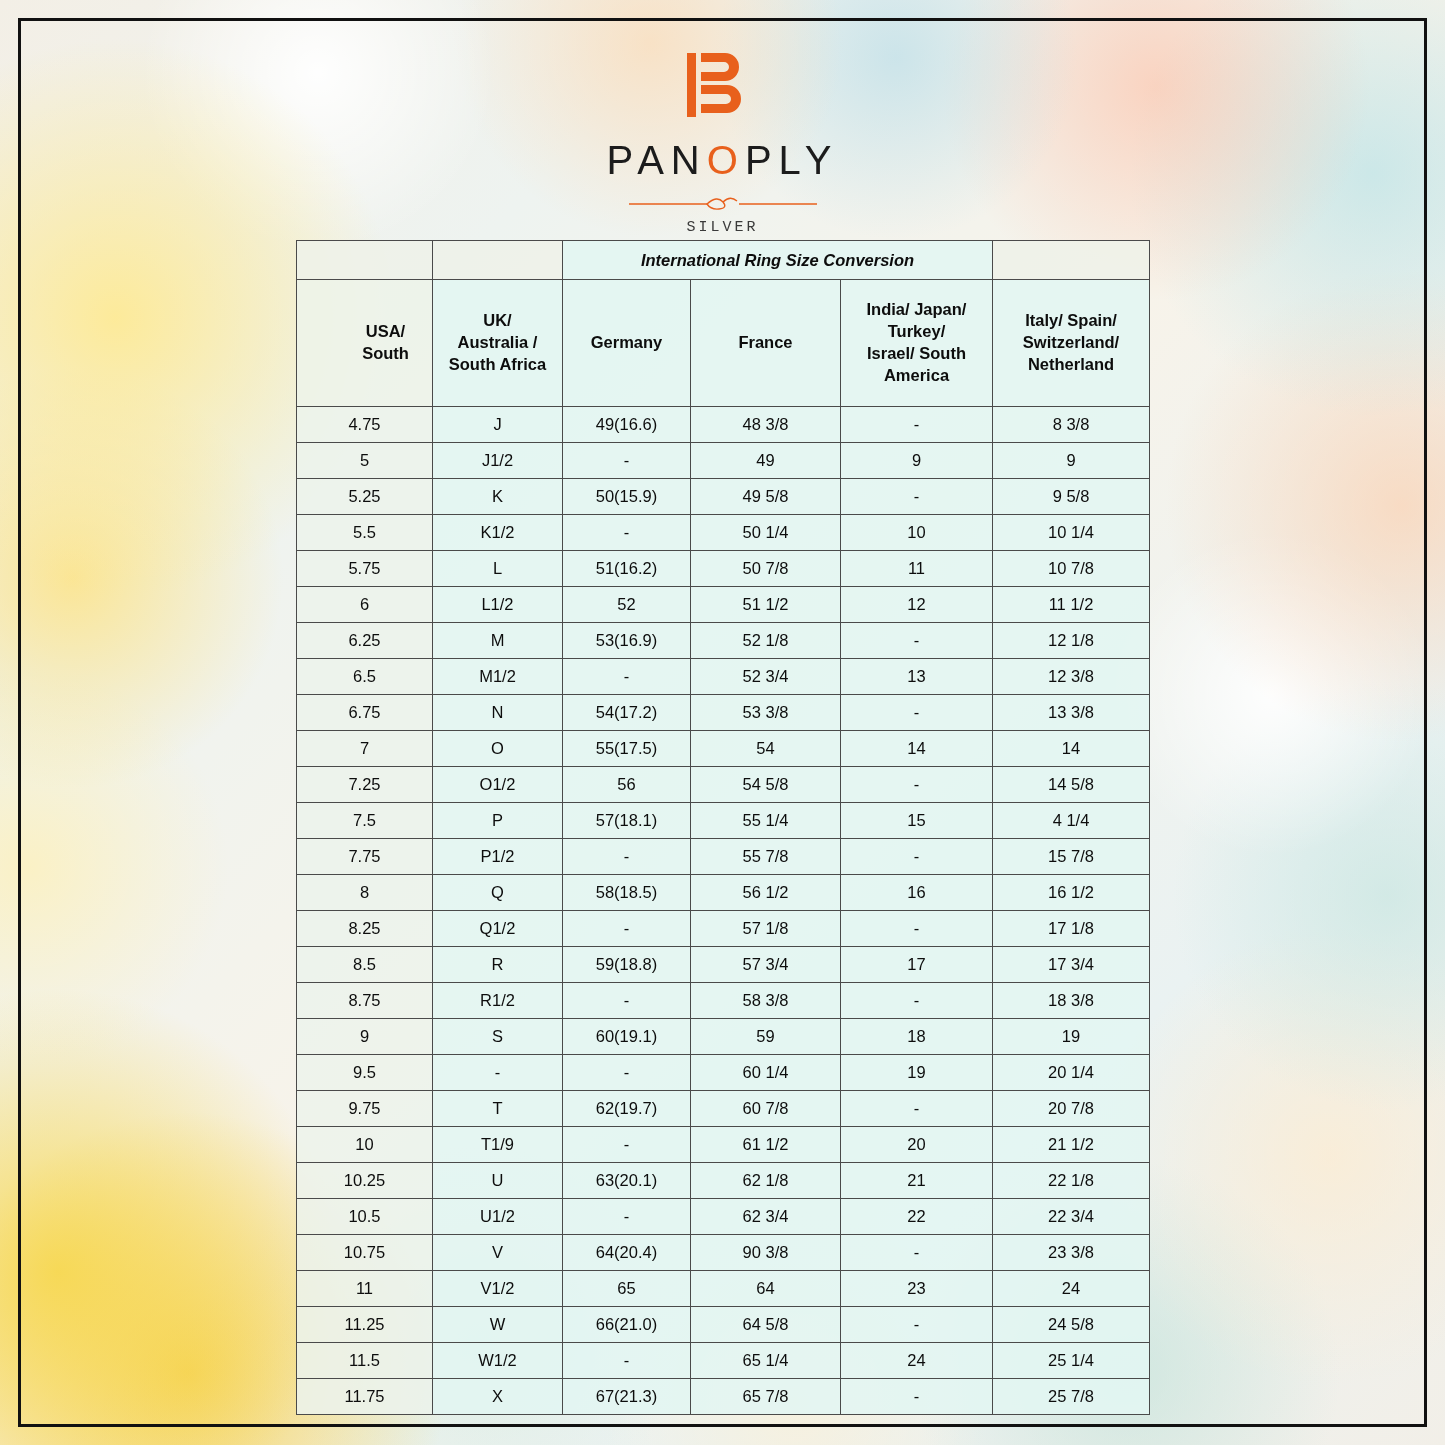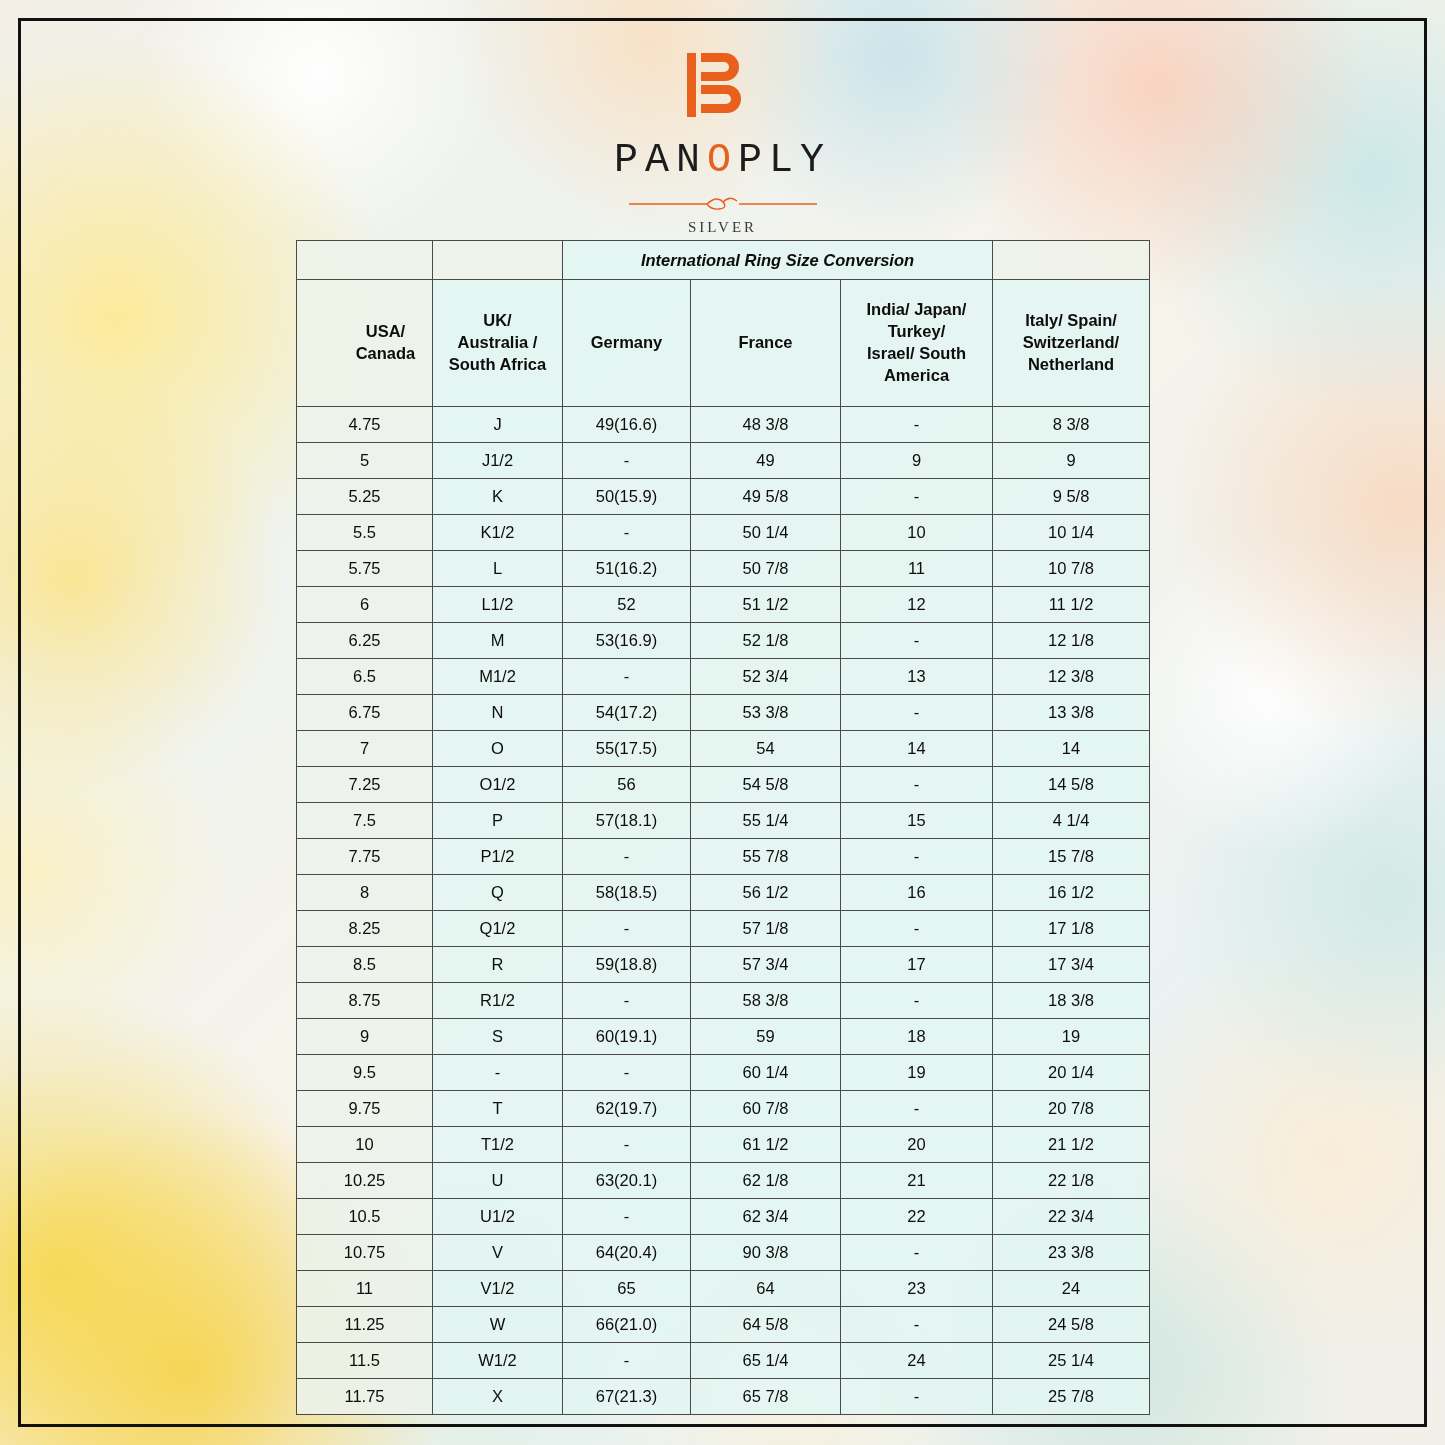--- a/index.html
+++ b/index.html
@@ -61,40 +61,40 @@
     height: 72px;
     line-height: 72px;
   }
   .logo-mark svg { display: inline-block; vertical-align: middle; }
 
   .logo-word {
     margin-top: 18px;
     font-size: 40px;
     letter-spacing: 7px;
     color: #1c1c1c;
-    font-family: Liberation Mono, monospace;
+    font-family: Liberation Sans, sans-serif;
     font-weight: 400;
     text-align: center;
   }
   .logo-word .o-accent { color: #e8601c; }
 
   .logo-divider {
     margin: 10px auto 0 auto;
     width: 200px;
     height: 22px;
     position: relative;
   }
   .logo-divider svg { display: block; margin: 0 auto; }
 
   .logo-sub {
     margin-top: 4px;
     font-size: 15px;
     letter-spacing: 3px;
     color: #3a3a3a;
-    font-family: Liberation Serif, serif;
+    font-family: Liberation Mono, monospace;
   }
 
   .table-wrap {
     position: absolute;
     left: 296px;
     top: 240px;
     width: 853px;
   }
 
   table.ring-table {
@@ -185,21 +185,21 @@
       <thead>
         <tr class="title-row">
           <td class="blank"></td>
           <td class="blank"></td>
           <td colspan="3">International Ring Size Conversion</td>
           <td class="blank"></td>
         </tr>
         <tr class="head-row">
           <th class="col-usa">
             <div>USA/</div>
-            <div>Canada</div>
+            <div>South</div>
           </th>
           <th>
             <div>UK/</div>
             <div>Australia /</div>
             <div>South Africa</div>
           </th>
           <th>
             <div>Germany</div>
           </th>
           <th>
@@ -374,21 +374,21 @@
           <tr>
             <td class="c0">9.75</td>
             <td class="cx">T</td>
             <td class="cx">62(19.7)</td>
             <td class="cx">60 7/8</td>
             <td class="cx">-</td>
             <td class="cx">20 7/8</td>
           </tr>
           <tr>
             <td class="c0">10</td>
-            <td class="cx">T1/2</td>
+            <td class="cx">T1/9</td>
             <td class="cx">-</td>
             <td class="cx">61 1/2</td>
             <td class="cx">20</td>
             <td class="cx">21 1/2</td>
           </tr>
           <tr>
             <td class="c0">10.25</td>
             <td class="cx">U</td>
             <td class="cx">63(20.1)</td>
             <td class="cx">62 1/8</td>

